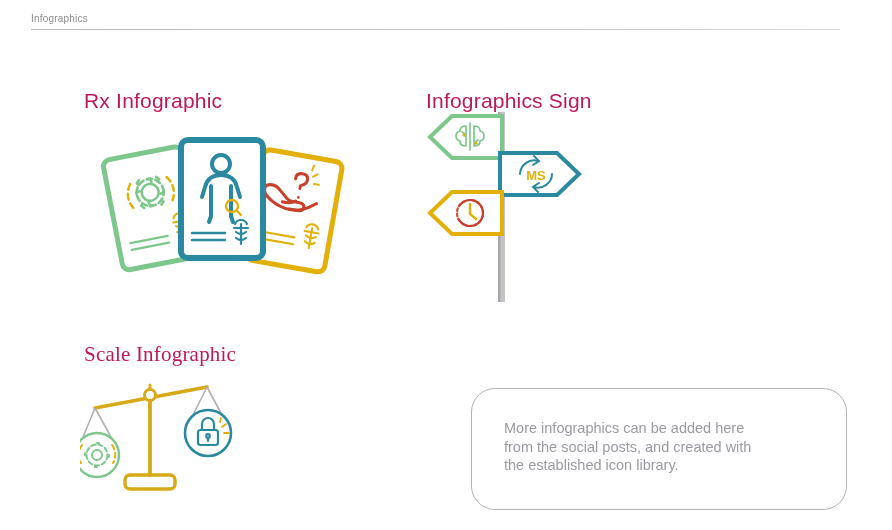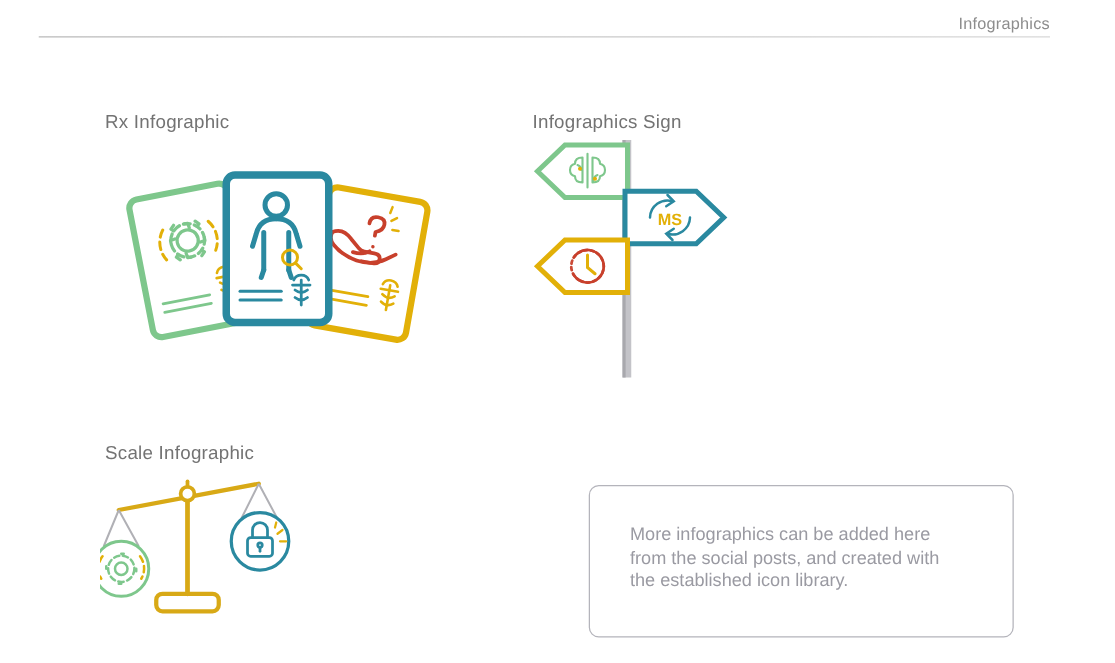--- a/index.html
+++ b/index.html
@@ -16,63 +16,62 @@
   }
 
   
   .page-header {
     position: absolute;
     left: 31px;
     top: 12px;
     width: 809px;
   }
   .page-header .title {
-    font-size: 13px;
+    font-size: 10px;
     color: #8d8d8d;
     letter-spacing: 0.2px;
     line-height: 14px;
     padding-bottom: 3px;
-    text-align: right;
   }
   .page-header .rule {
     height: 1px;
     width: 100%;
     background: linear-gradient(to right, #b9b9b9 0%, #c9c9c9 55%, #d8d8d8 100%);
   }
 
   
   .section-title {
     position: absolute;
-    font-size: 15px;
-    color: #737373;
+    font-size: 21px;
+    color: #be185d;
     font-weight: 400;
     letter-spacing: 0.2px;
     white-space: nowrap;
   }
   #title-rx        { left: 84px;  top: 89px; }
   #title-direction { left: 426px; top: 89px; }
-  #title-scale     { left: 84px;  top: 354px; }
+  #title-scale     { left: 84px;  top: 342px; font-family: Liberation Serif, serif; }
 
   
   .illus {
     position: absolute;
   }
   #illus-rx        { left: 84px;  top: 128px;  width: 280px; height: 165px; }
   #illus-direction { left: 416px; top: 110px;  width: 175px; height: 195px; }
   #illus-scale     { left: 80px;  top: 375px;  width: 175px; height: 125px; }
 
   
   .note-box {
     position: absolute;
     left: 471px;
     top: 388px;
-    width: 340px;
+    width: 376px;
     height: 122px;
     border: 1.6px solid #b4b4bb;
-    border-radius: 8px;
+    border-radius: 24px;
     box-sizing: border-box;
   }
   .note-box .note-text {
     position: absolute;
     left: 32px;
     top: 30px;
     width: 270px;
     font-size: 14.5px;
     line-height: 18.5px;
     color: #9a9aa2;

